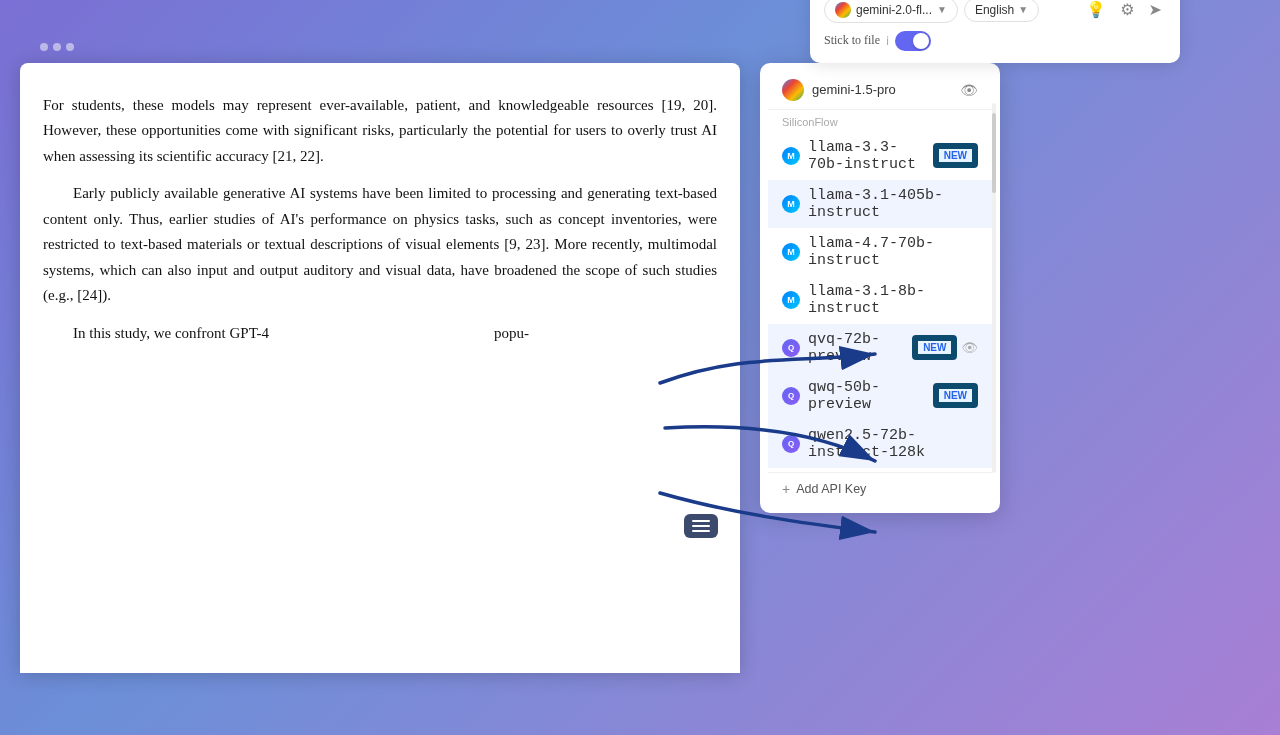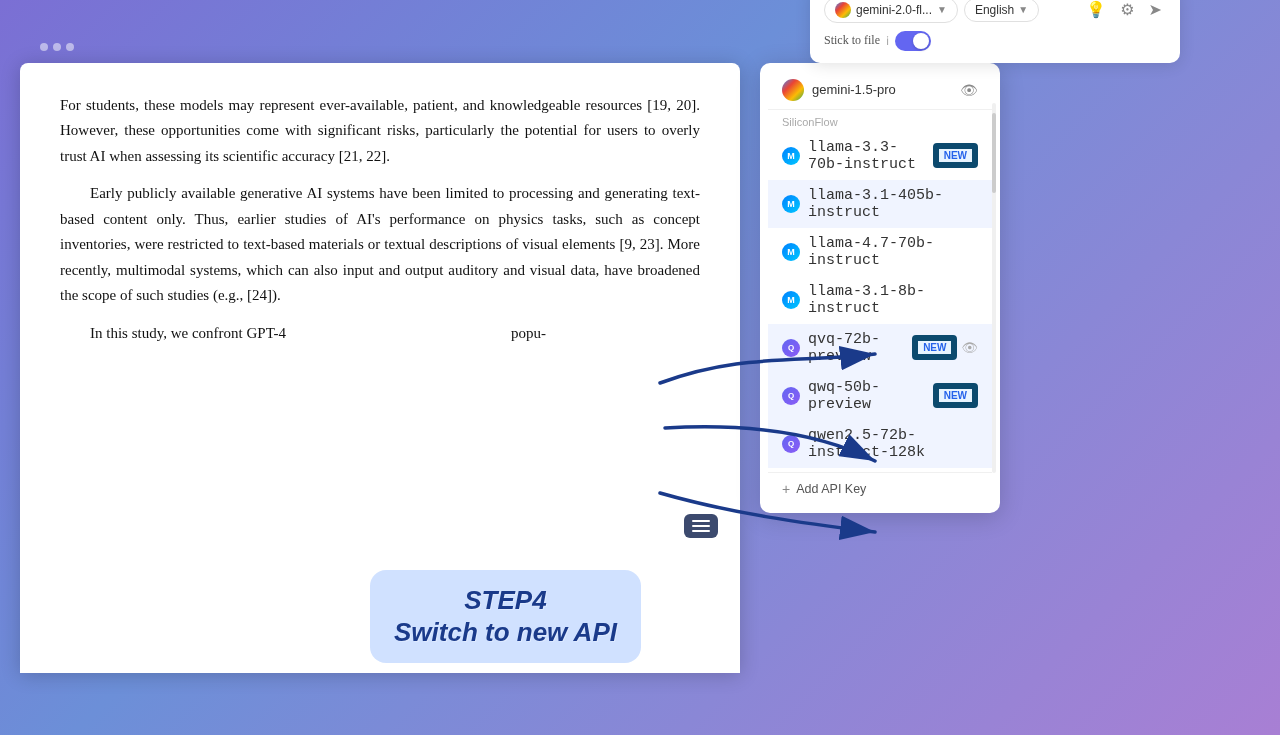--- a/index.html
+++ b/index.html
@@ -21,21 +21,21 @@
       position: relative;
       margin-top: 10px;
     }
 
     
     .pdf-panel {
       width: 720px;
       height: 610px;
       background: #fff;
       border-radius: 8px 8px 0 0;
-      padding: 30px 40px;
+      padding: 30px 23px;
       overflow: hidden;
       position: relative;
       align-self: flex-start;
       margin-top: 30px;
       box-shadow: 0 2px 20px rgba(0,0,0,0.2);
     }
 
     .pdf-text {
       font-size: 15px;
       line-height: 1.7;
@@ -537,18 +537,14 @@
       </marker>
     </defs>
 
     <path d="M 640 350 C 720 320, 780 330, 855 321" stroke="#1a3a8a" stroke-width="3.5" fill="none" marker-end="url(#arrowhead)" stroke-linecap="round"></path>
 
     <path d="M 645 395 C 730 390, 800 400, 855 428" stroke="#1a3a8a" stroke-width="3.5" fill="none" marker-end="url(#arrowhead)" stroke-linecap="round"></path>
 
     <path d="M 640 460 C 710 480, 780 490, 855 499" stroke="#1a3a8a" stroke-width="3.5" fill="none" marker-end="url(#arrowhead)" stroke-linecap="round"></path>
   </svg>
 
-  <div class="step4-box">
-    <div class="step4-text">STEP4</div>
-    <div class="step4-text">Switch to new API</div>
-  </div>
 
 </div>
 
 </body></html>

